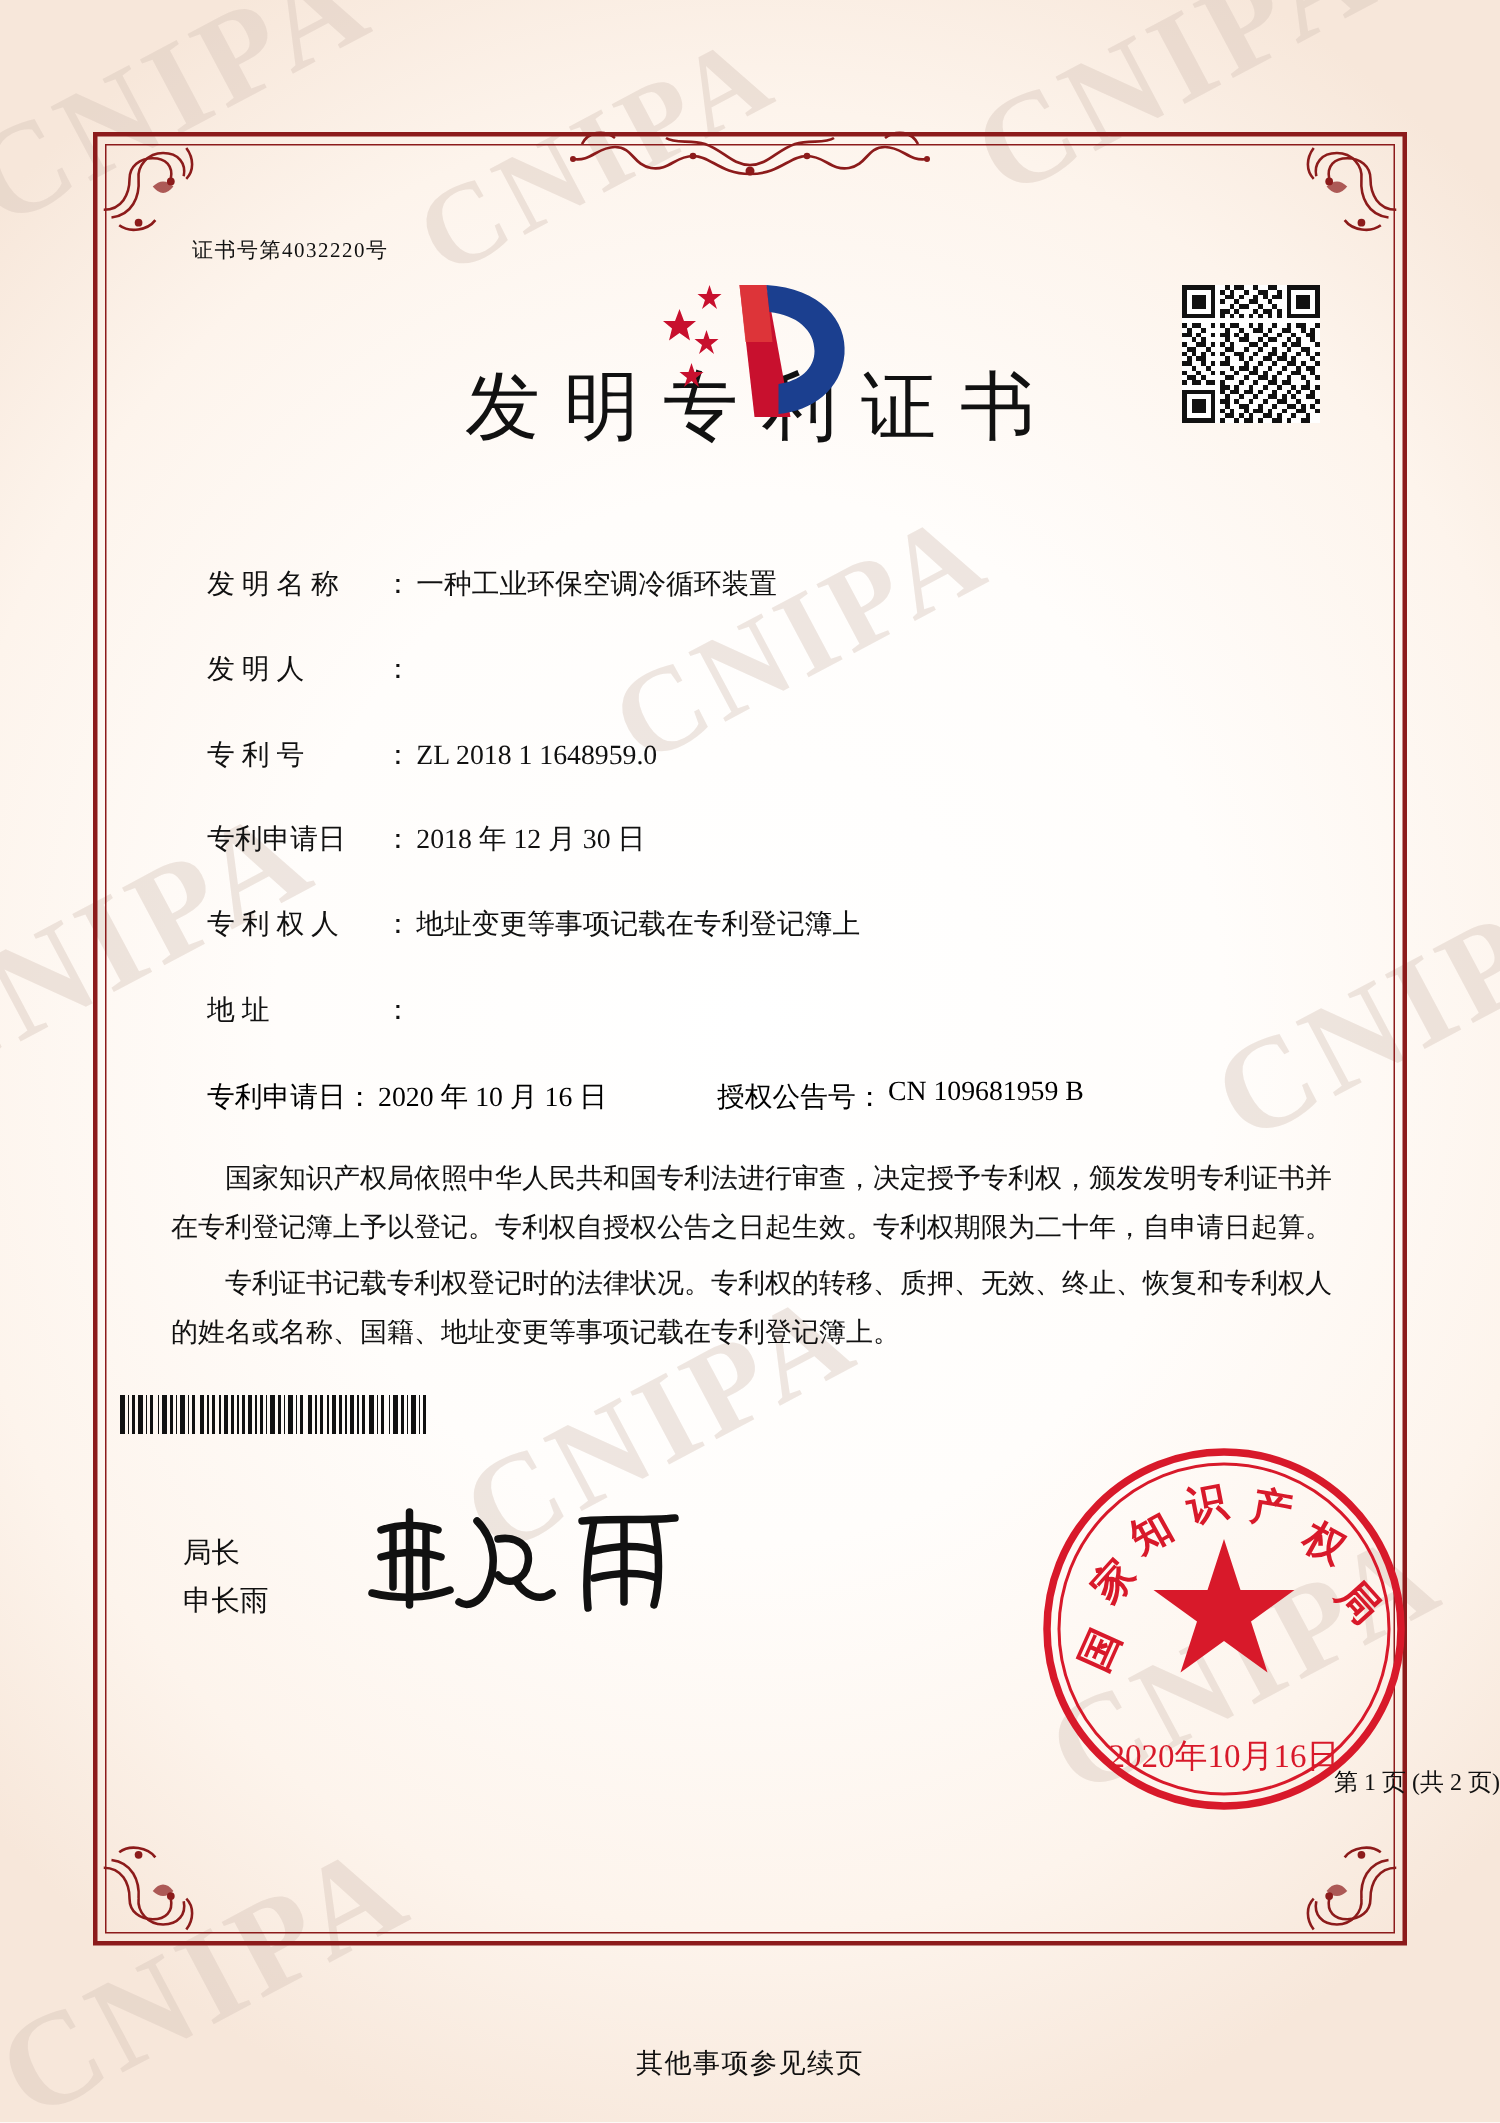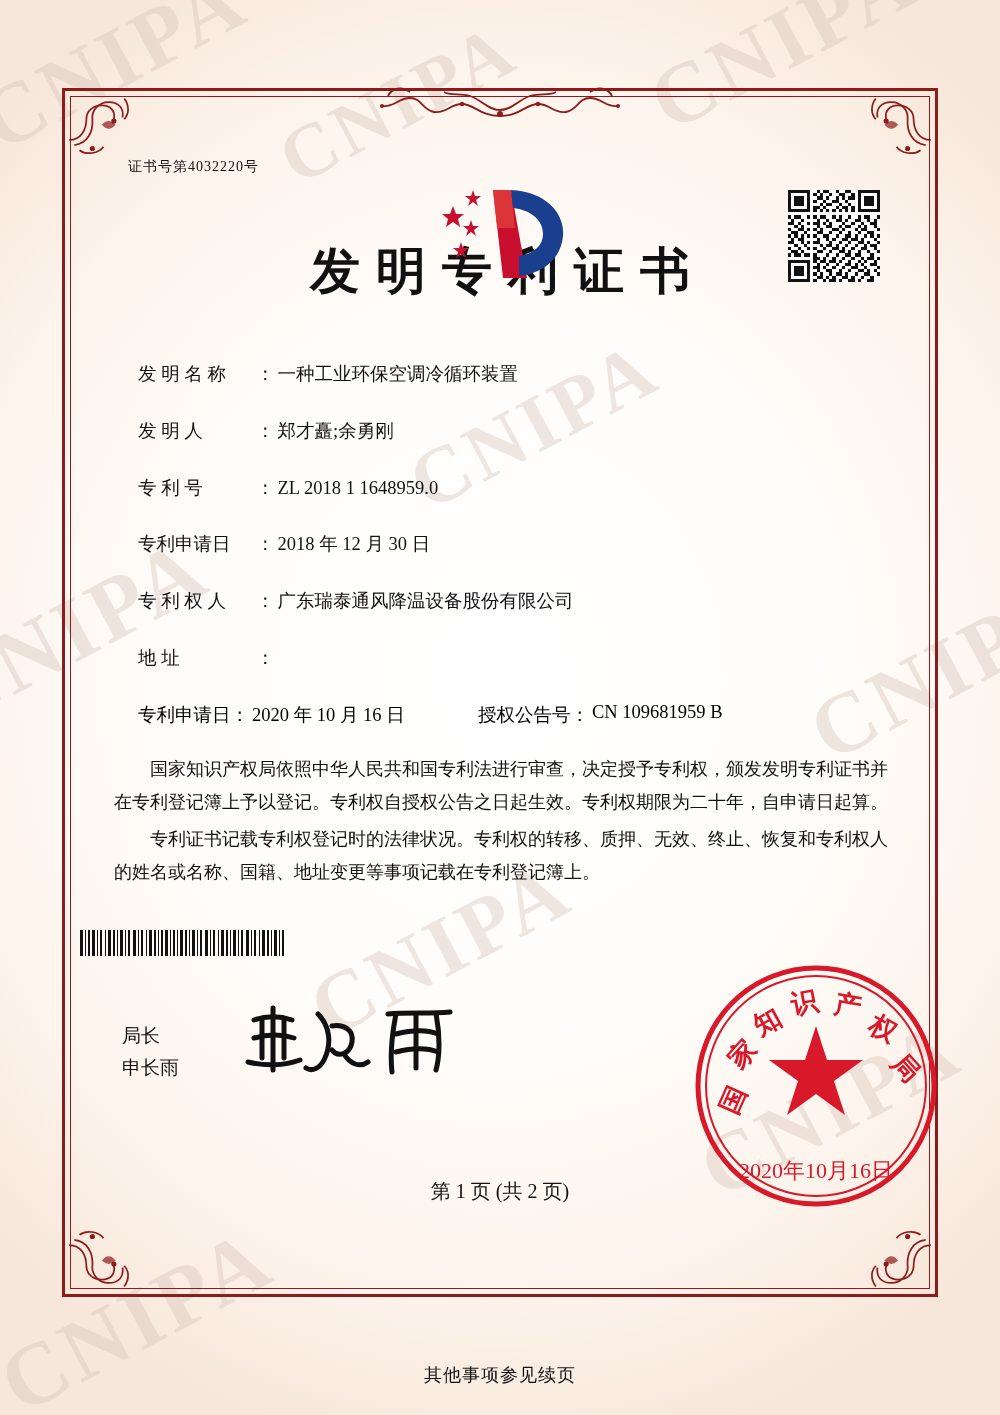--- a/index.html
+++ b/index.html
@@ -111,29 +111,29 @@
     width: 92px;
     height: 92px;
     background: #fff;
   }
   .qr svg { display:block; width: 100%; height: 100%; }
 
   .title {
     text-align: center;
     font-size: 50px;
     letter-spacing: 16px;
-    font-weight: bold;
+    font-weight: normal;
     color: #111;
     margin-top: 62px;
     text-indent: 16px;
     font-family: "Liberation Serif", "DejaVu Serif", serif;
   }
 
   .fields {
-    margin-top: 56px;
+    margin-top: 72px;
     padding-left: 38px;
     padding-right: 20px;
   }
   .field-row {
     display: flex;
     align-items: baseline;
     font-size: 18.5px;
     color: #111;
     margin-bottom: 29px;
     line-height: 1.5;
@@ -209,22 +209,22 @@
     width: 252px;
     height: 252px;
   }
   .seal svg { display:block; width:100%; height:100%; }
 
   
   .page-num {
     position: absolute;
     left: 0; right: 0;
     top: 1178px;
-    text-align: center;
-    font-size: 20px;
+    text-align: right;
+    font-size: 16px;
     color: #111;
   }
 
   
   .footer-note {
     position: absolute;
     left: 0; right: 0;
     bottom: 28px;
     text-align: center;
     font-size: 18px;
@@ -407,36 +407,35 @@
 
     <div class="fields">
       <div class="field-row">
         <span class="f-label">发 明 名 称</span>
         <span class="f-colon">：</span>
         <span class="f-value">一种工业环保空调冷循环装置</span>
       </div>
       <div class="field-row">
         <span class="f-label">发   明   人</span>
         <span class="f-colon">：</span>
-        <span class="f-value">郑才矗;余勇刚</span>
       </div>
       <div class="field-row">
         <span class="f-label">专   利   号</span>
         <span class="f-colon">：</span>
         <span class="f-value">ZL 2018 1 1648959.0</span>
       </div>
       <div class="field-row">
         <span class="f-label">专利申请日</span>
         <span class="f-colon">：</span>
         <span class="f-value">2018 年 12 月 30 日</span>
       </div>
       <div class="field-row">
         <span class="f-label">专 利 权 人</span>
         <span class="f-colon">：</span>
-        <span class="f-value">广东瑞泰通风降温设备股份有限公司</span>
+        <span class="f-value">地址变更等事项记载在专利登记簿上</span>
       </div>
       <div class="field-row">
         <span class="f-label">地        址</span>
         <span class="f-colon">：</span>
       </div>
 
       <div class="row-double">
         <span class="rd-left">
           <span class="rd-label">专利申请日</span>
           <span class="f-colon">：</span>

